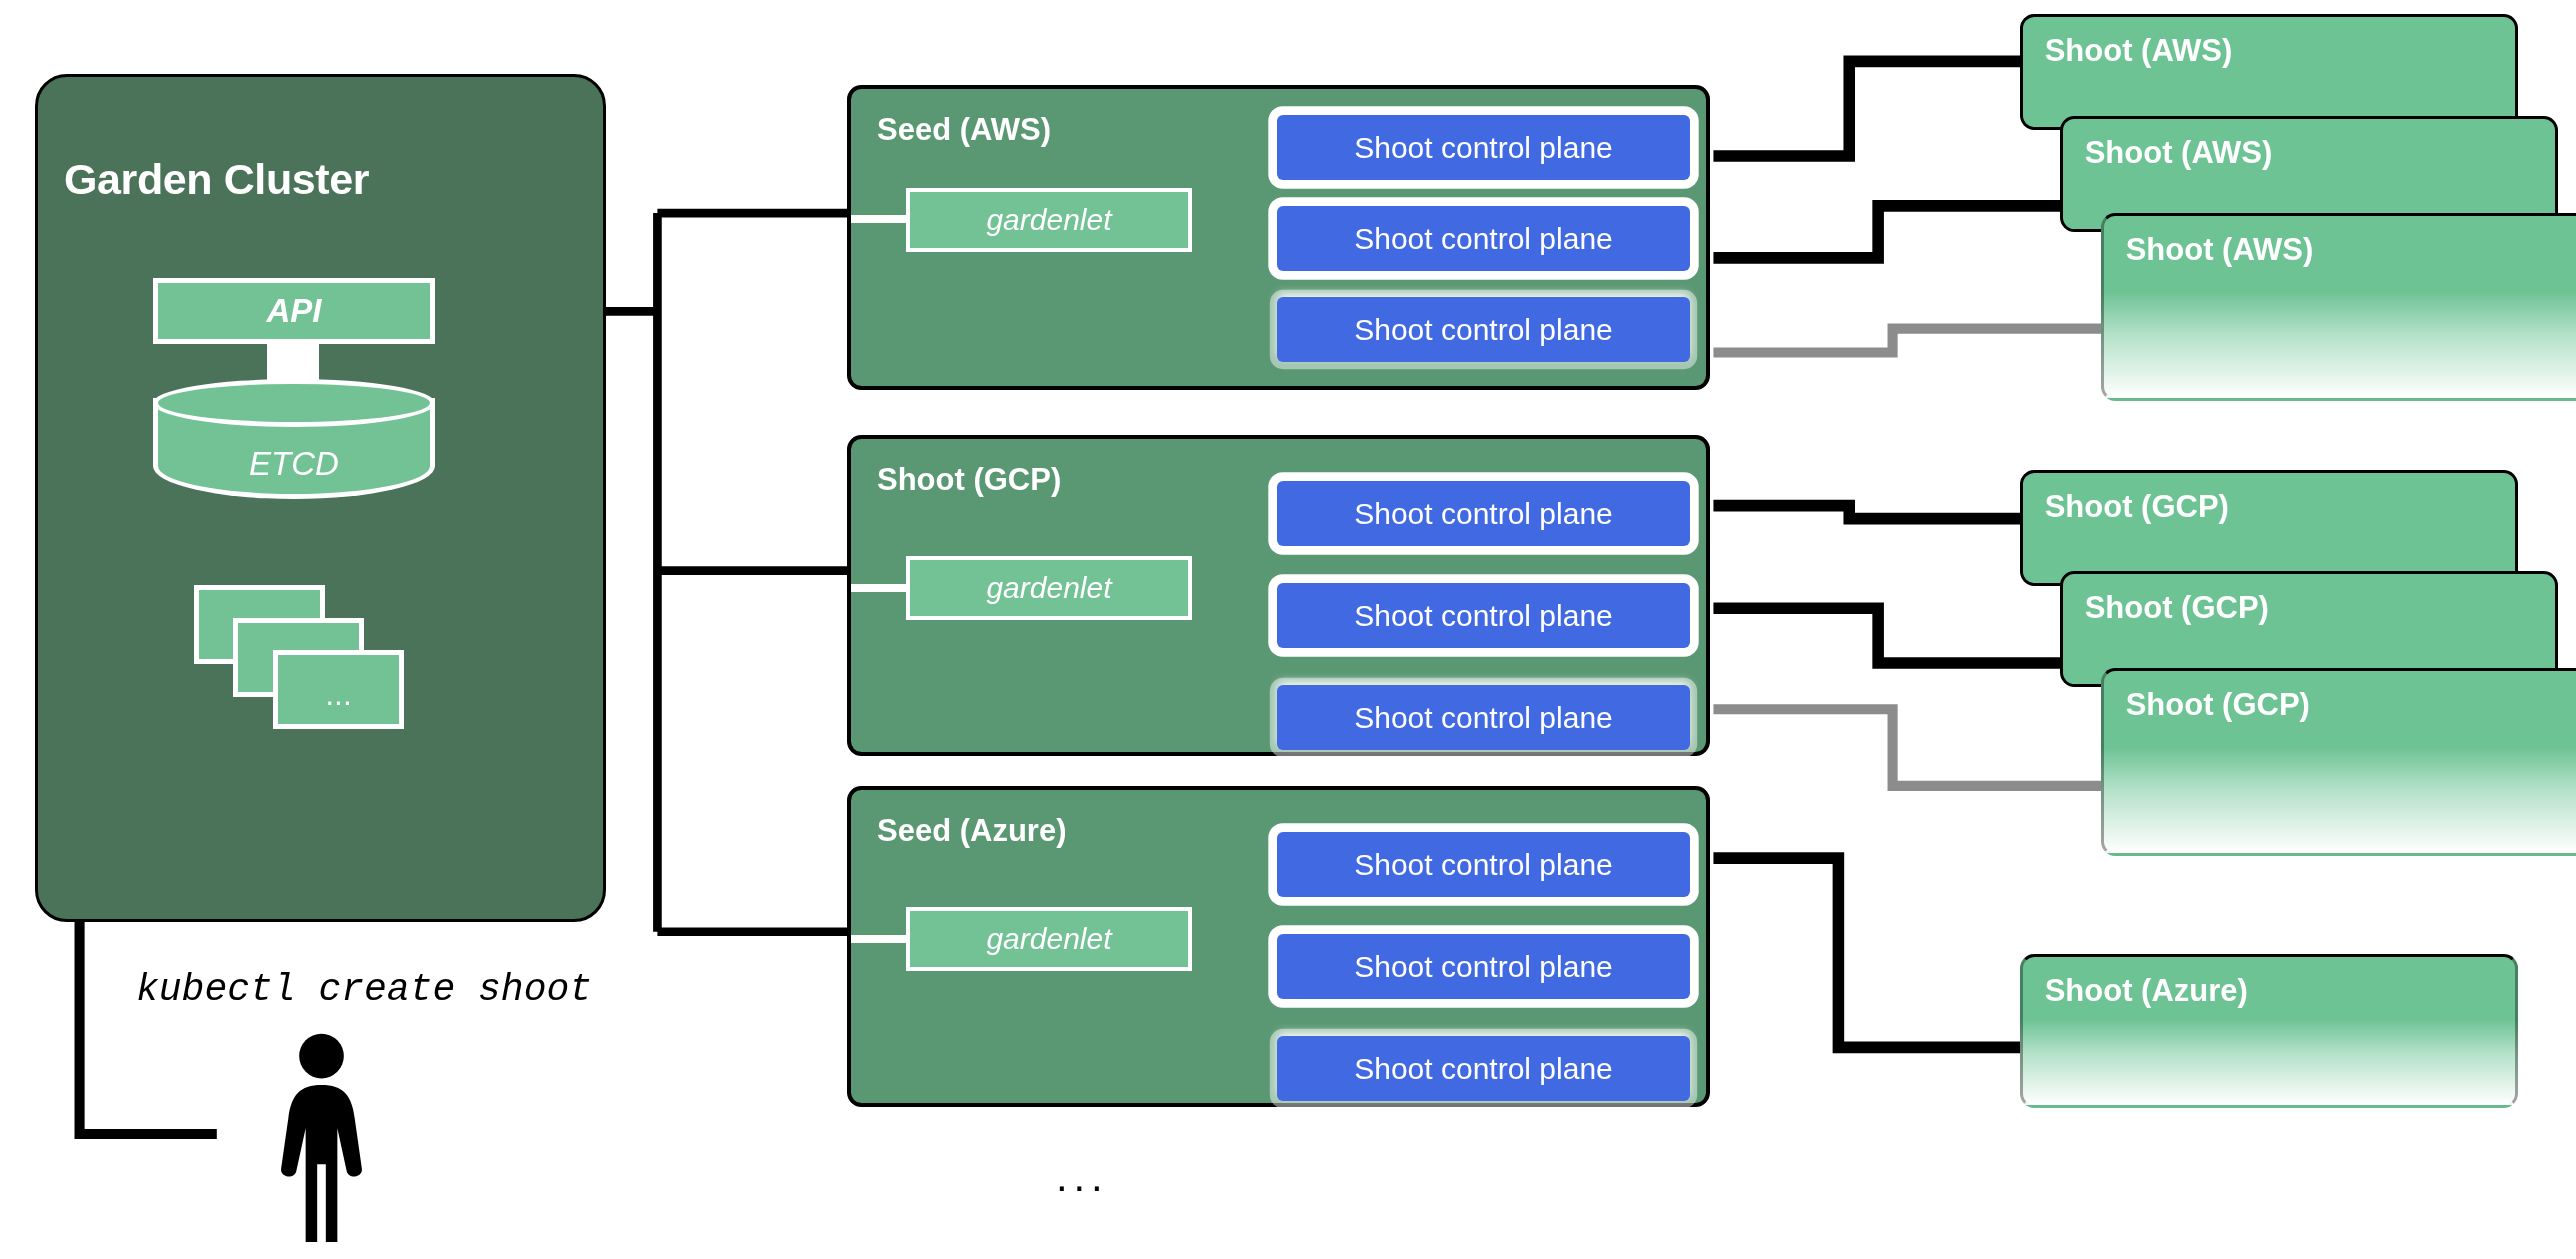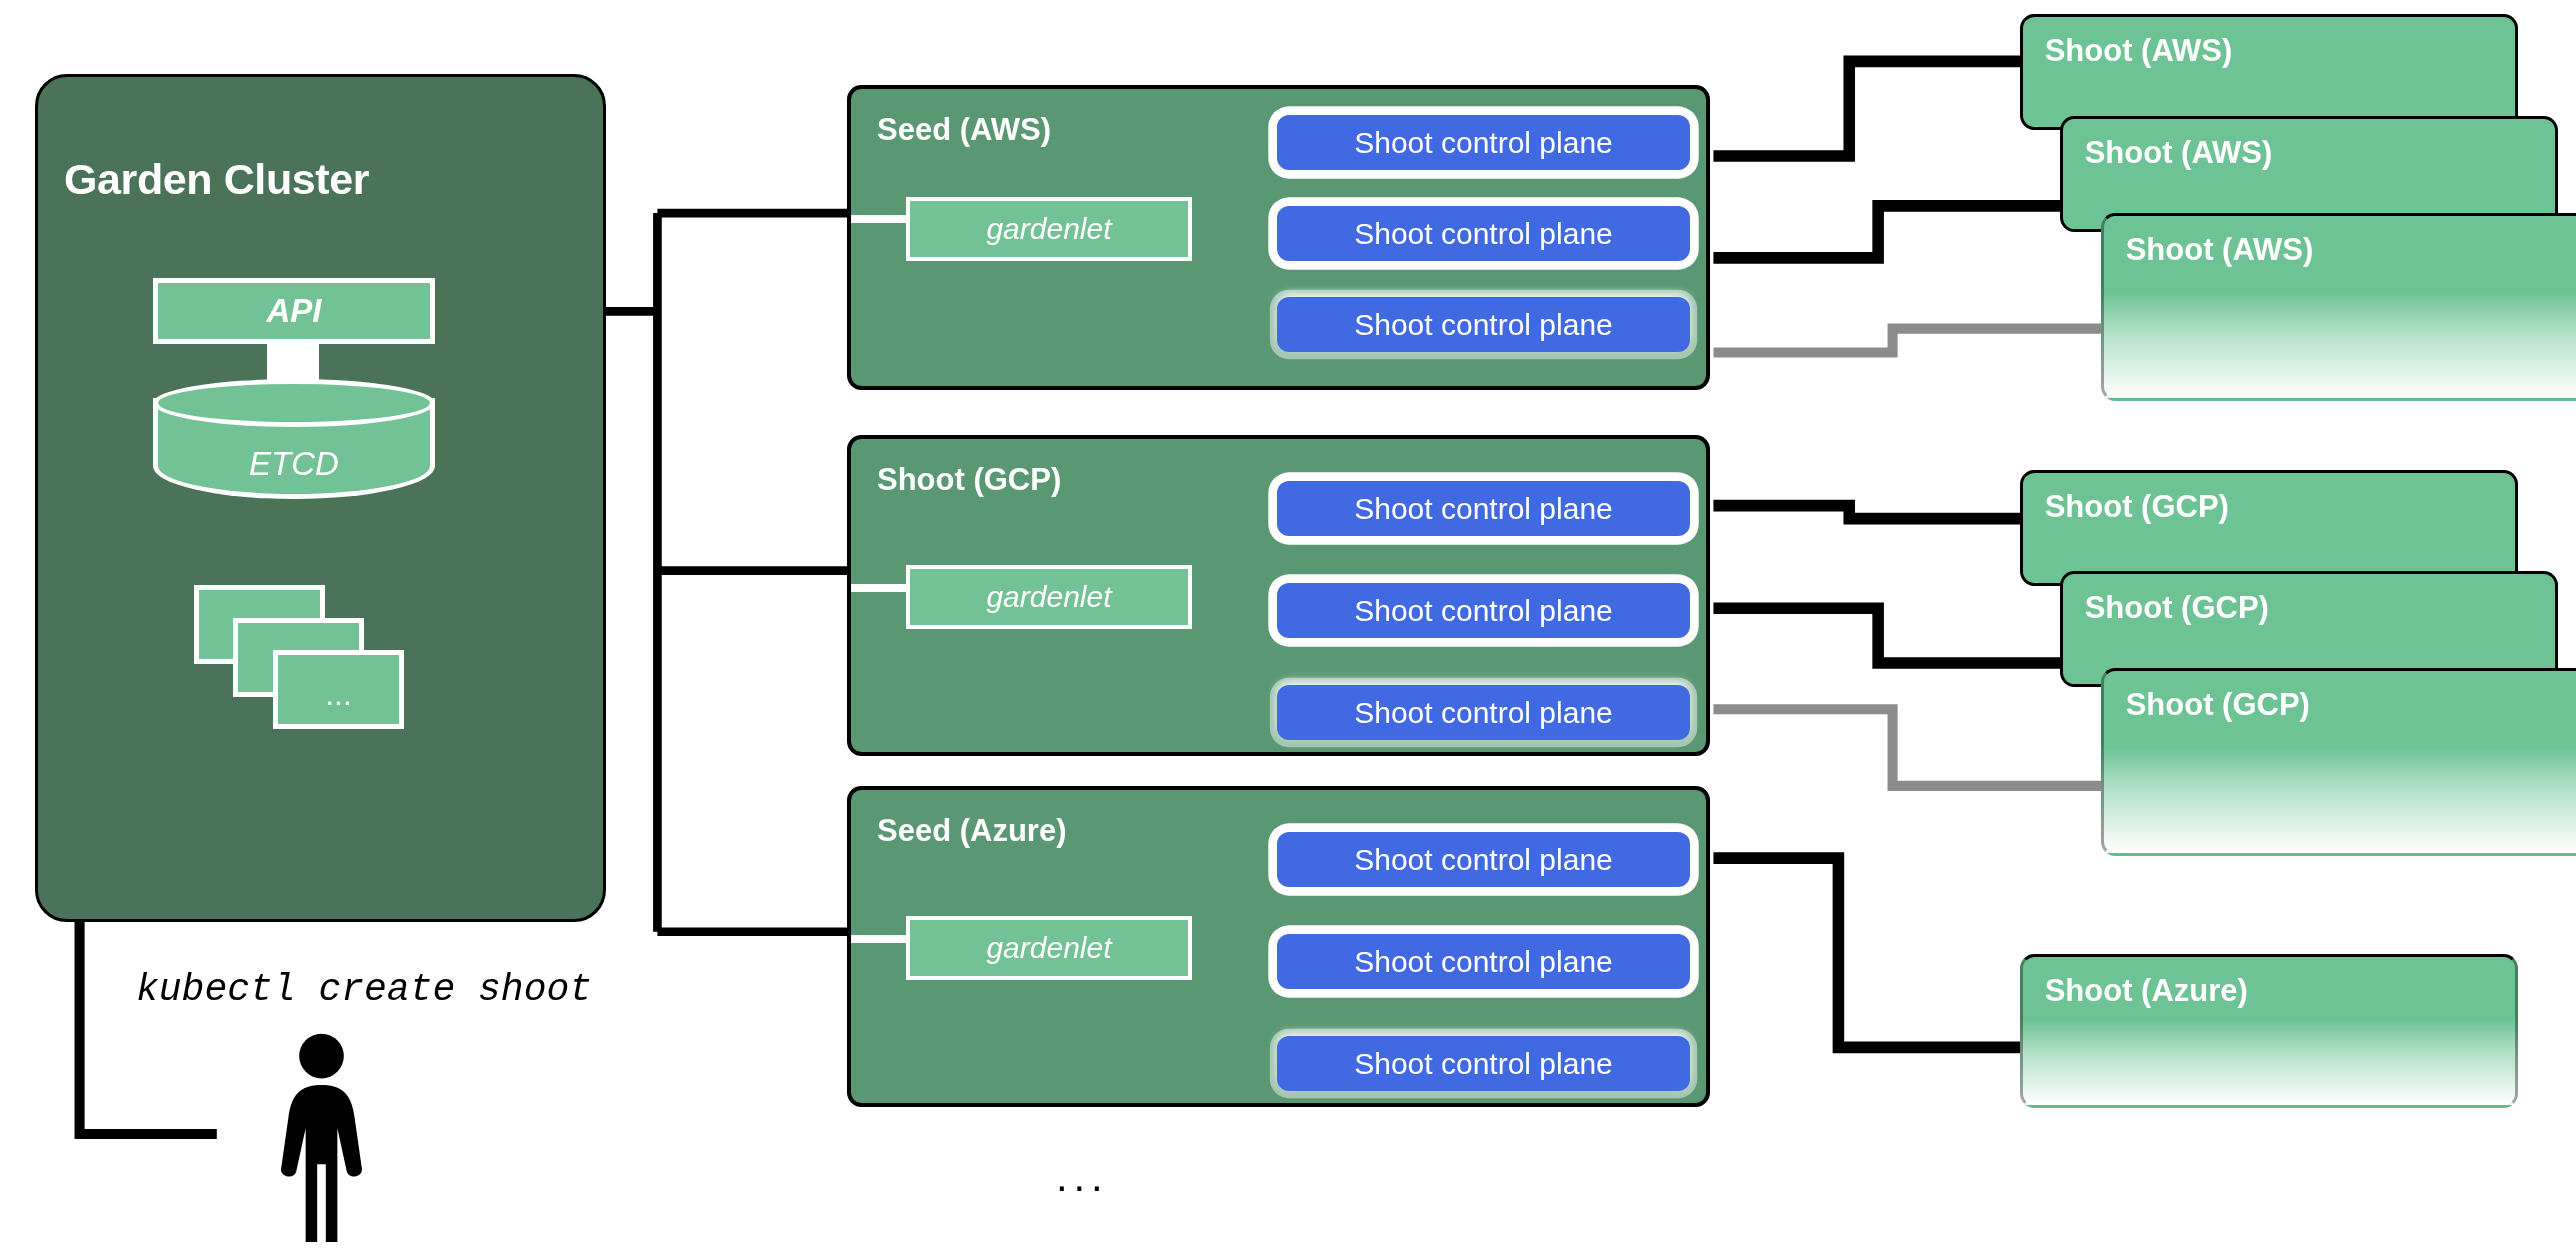--- a/index.html
+++ b/index.html
@@ -73,36 +73,36 @@
   #seed-azure{ left:847px; top:786px; height:321px; }
 
   .seed-title{
     position:absolute; left:26px; top:23px;
     color:#fff; font-size:31px; font-weight:bold; white-space:nowrap;
   }
   .gardenlet{
     position:absolute; left:55px; width:286px; height:64px;
     background:#72c295; border:4.3px solid #fff; box-sizing:border-box;
     display:flex;align-items:center;justify-content:center;
-    color:#fff;font-size:30px;font-style:italic;margin-top:9px;
+    color:#fff;font-size:30px;font-style:italic;
   }
   #gl-aws{ top:99px; }
   #gl-gcp{ top:117px; }
   #gl-azure{ top:117px; }
 
   
   .gl-stub{ position:absolute; left:0px; width:56px; height:8px; background:#fff; }
   #gls-aws{ top:126px; }
   #gls-gcp{ top:145px; }
   #gls-azure{ top:145px; }
 
   
   .cp{
-    position:absolute; left:426px; width:413px; height:55px;
-    background:#4169e1; border-radius:12px;
+    position:absolute; left:426px; width:413px; height:65px;
+    background:#4169e1; border-radius:6px;
     box-shadow:0 0 0 8.7px #ffffff;
     display:flex;align-items:center;justify-content:center;
     color:#fff;font-size:30px;white-space:nowrap;
   }
   .cp.faded{ box-shadow:0 -4.3px 10px -1.4px rgba(255,255,255,.95),
                         0 0 0 7.2px rgba(255,255,255,.45); }
 
   
   .shoot{
     border:3.6px solid #000; border-radius:14.4px; box-sizing:border-box;

